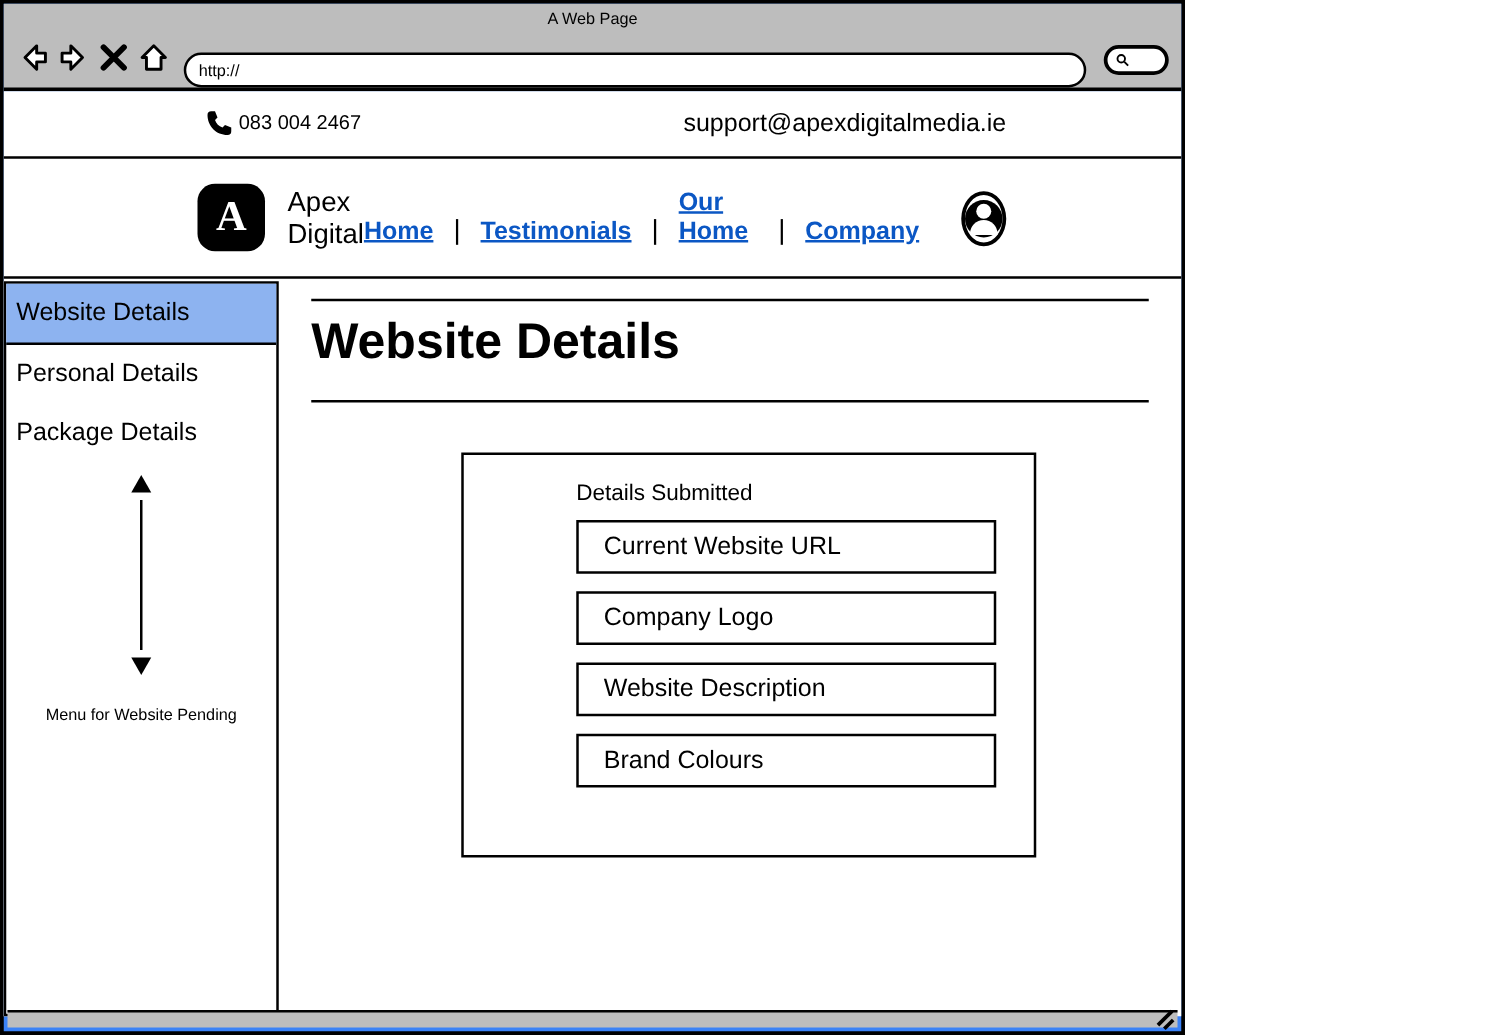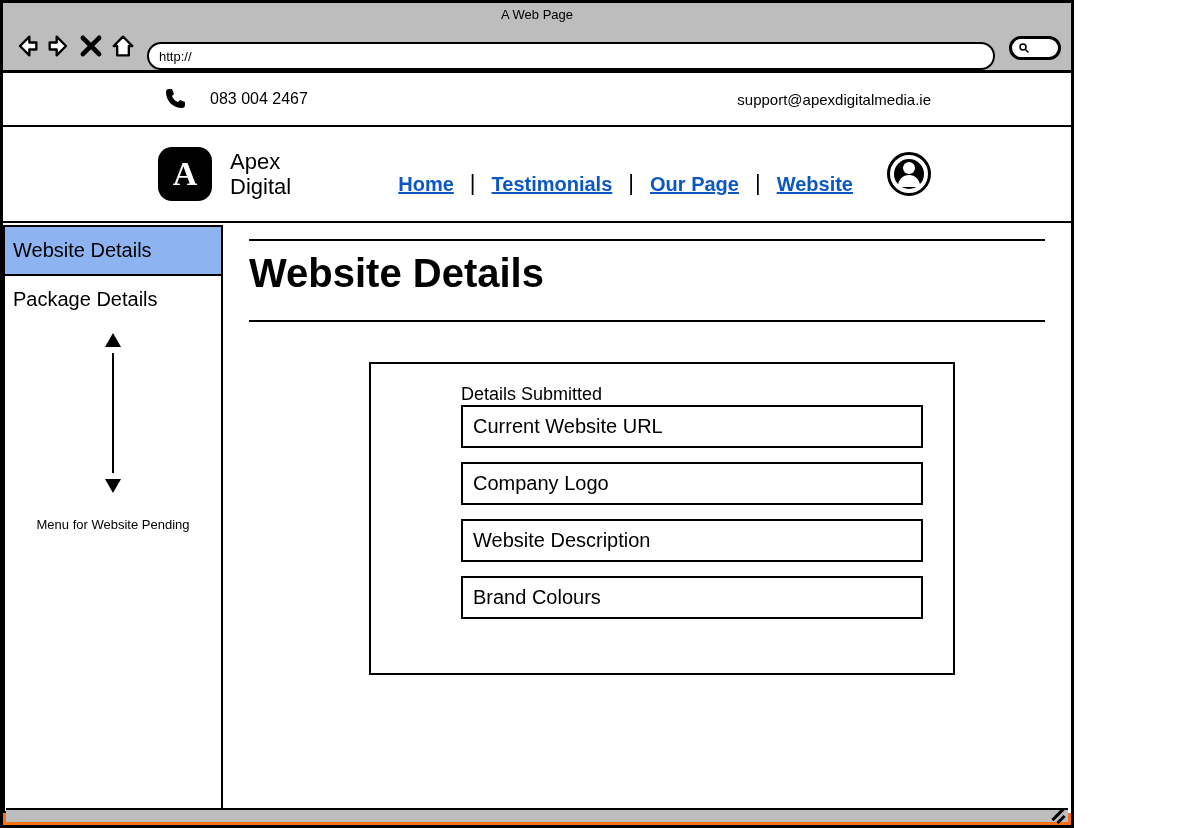--- a/index.html
+++ b/index.html
@@ -1,18 +1,18 @@
 <!DOCTYPE html>
 <html><head>
 <meta charset="utf-8">
 <style>
   * { box-sizing: border-box; margin: 0; padding: 0; }
   html, body { width: 1200px; height: 828px; font-family: "Comic Sans MS", "Segoe Script", cursive, sans-serif; background:#fff; }
   .frame {
-    width: 1074px; height: 828px; border: 3px solid #000; position: relative; background:#f97316;
+    width: 948px; height: 828px; border: 3px solid #000; position: relative; background:#3b82f6;
   }
 
   
   .chrome-top {
     height: 70px; background:#bdbdbd; border-bottom:3px solid #000;
     display:flex; flex-direction:column;
   }
   .chrome-title {
     text-align:center; font-size:13px; padding:4px 0 0 0; color:#000;
   }
@@ -35,24 +35,24 @@
     background:#fff; height: calc(828px - 70px - 18px); 
     display:flex; flex-direction:column;
   }
 
   
   .topbar {
     height:54px; border-bottom:2px solid #000;
     display:flex; align-items:center; justify-content:space-between;
     padding:0 140px 0 160px;
   }
-  .phone-wrap { display:flex; align-items:center; gap:23px; }
+  .phone-wrap { display:flex; align-items:center; gap:4px; }
   .phone-wrap svg { width:24px; height:24px; }
   .phone-text { font-size:16px; }
-  .email-text { font-size:15px; }
+  .email-text { font-size:20px; }
 
   
   .header {
     height:96px; border-bottom:2px solid #000;
     display:flex; align-items:center; padding:0 140px 0 155px;
   }
   .logo-wrap { display:flex; align-items:center; gap:18px; }
   .logo-mark {
     width:54px; height:54px; background:#000; border-radius:14px;
     display:flex; align-items:center; justify-content:center; color:#fff;
@@ -106,23 +106,23 @@
     flex:1; padding:0 26px 0 26px; position:relative;
   }
   .rule { height:0; border-top:2px solid #000; margin-top:16px; }
   .title {
     font-size:40px; font-weight:bold; padding:10px 0 8px 0;
   }
 
   .panel {
     border:2px solid #000; margin:40px 90px 0 120px; padding:20px 30px 40px 90px;
   }
-  .panel-label { font-size:18px; margin-bottom:0; }
+  .panel-label { font-size:18px; margin-bottom:11px; }
   .field {
-    border:2px solid #000; padding:8px 10px; font-size:20px; margin-bottom:14px; background:#fff;
+    border:2px solid #000; padding:8px 20px; font-size:20px; margin-bottom:14px; background:#fff;
   }
 
   
   .statusbar {
     position:absolute; left:3px; right:3px; bottom:3px; height:14px; background:#bdbdbd; border-top:2px solid #000;
   }
   .grip {
     position:absolute; right:4px; bottom:2px; width:16px; height:16px;
   }
   .grip::before, .grip::after {
@@ -187,33 +187,36 @@
         <div class="logo-text">
           <div>Apex</div>
           <div>Digital</div>
         </div>
       </div>
       <div class="nav">
         <a href="#">Home</a>
         <span class="nav-sep">|</span>
         <a href="#">Testimonials</a>
         <span class="nav-sep">|</span>
-        <a href="#">Our Page</a>
+        <a href="#">Our Home</a>
         <span class="nav-sep">|</span>
-        <a href="#">Website</a>
+        <a href="#">Company</a>
         <div class="avatar">
           <div class="avatar-inner"></div>
         </div>
       </div>
     </div>
 
     <div class="body">
       <div class="sidebar">
         <div class="side-item active">
           <span>Website Details</span>
+        </div>
+        <div class="side-item">
+          <span>Personal Details</span>
         </div>
         <div class="side-item">
           <span>Package Details</span>
         </div>
         <div class="side-spacer">
           <div class="arrow-head-up"></div>
           <div class="arrow-line"></div>
           <div class="arrow-head-down"></div>
           <div class="side-note">Menu for Website Pending</div>
         </div>

